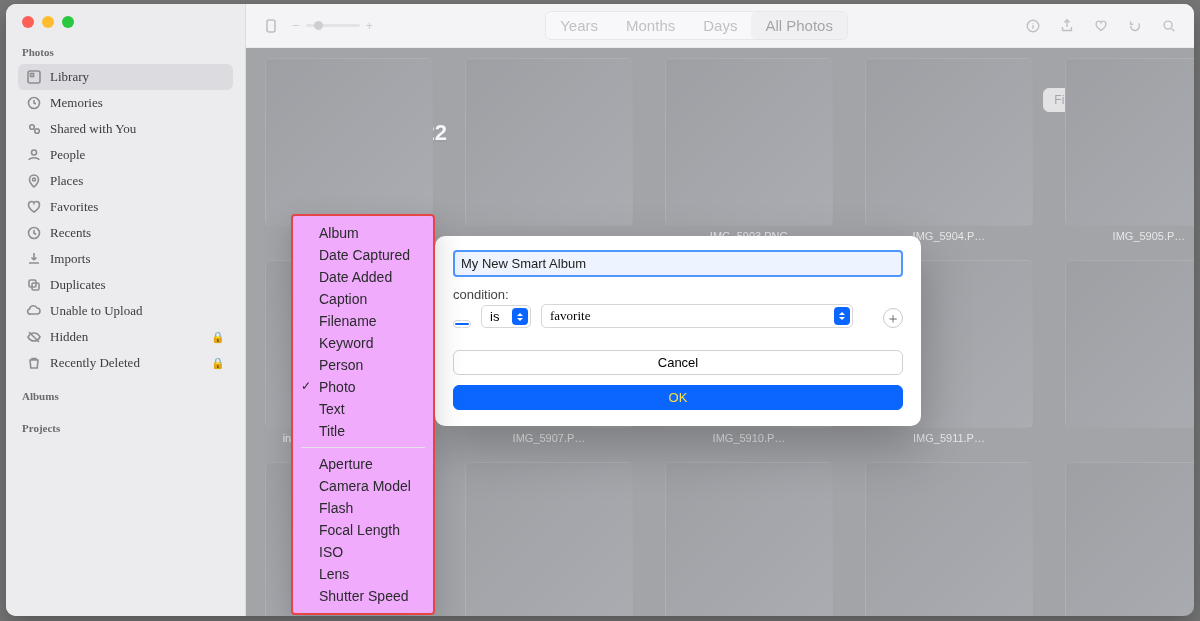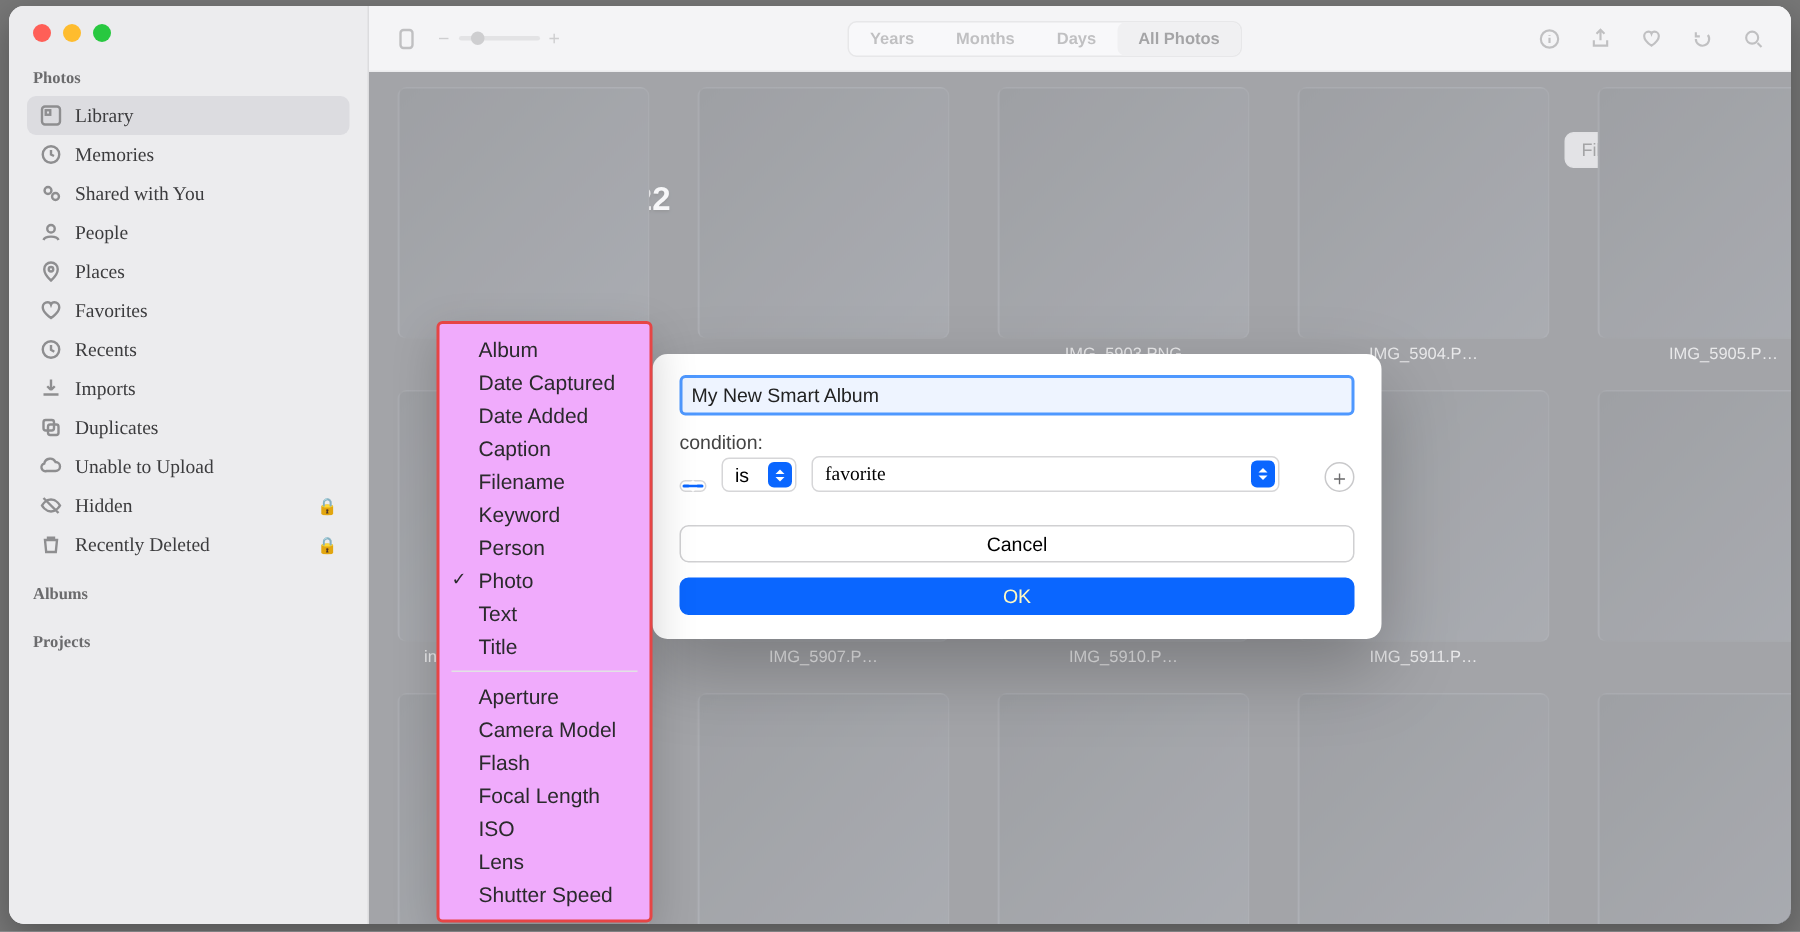--- a/index.html
+++ b/index.html
@@ -70,21 +70,21 @@
     padding: 0 12px;
     gap: 8px;
     border-bottom:1px solid #dadadc;
   }
   .toolbar .spacer { flex:1; }
   .seg {
     display:flex; border:1px solid #d0d0d2; border-radius:6px;
     background:#f6f6f8;
   }
   .seg button {
-    border:none; background:none; padding:5px 14px; color:#7b7b7d; font-size:11px; cursor:pointer;font-weight:bold;
+    border:none; background:none; padding:5px 14px; color:#7b7b7d; font-size:15px; cursor:pointer;
   }
   .seg button.active { background:#e5e5e7; color:#3c3c3e; border-radius:5px;}
   .toolbar .icon-btn {
     width:26px; height:26px; display:flex; align-items:center; justify-content:center;
     color:#7b7b7d; cursor:pointer; border-radius:4px;
   }
   .zoom-ctrl { display:flex; align-items:center; gap:6px; color:#9a9a9c;}
   .zoom-bar { width:54px; height:3px; background:#c8c8ca; border-radius:2px; position:relative;}
   .zoom-bar .knob { position:absolute; top:-3px; left:8px; width:9px; height:9px; border-radius:50%; background:#9a9a9c;}
   
@@ -177,21 +177,21 @@
     color:#6b6b6d; font-size:14px; line-height:1; cursor:pointer; background:#fff;
   }
   .dlg-actions {
     display:flex; justify-content:flex-end; gap:10px; margin-top:22px;flex-direction:column;
   }
   .btn {
     border:1px solid #d0d0d2; background:#fff; border-radius:6px;
     padding:4px 18px; font-size:13px; cursor:pointer;
   }
   .btn.primary {
-    border-color:#0a66ff; background:#0a66ff; color:#fef9c3;
+    border-color:#0a66ff; background:#0a66ff; color:#fde047;
   }
   
   .dropdown {
     position:absolute;
     top:210px; left:285px;
     width:144px;
     background:#f0abfc;
     border:2px solid #e64545;
     border-radius:4px;
     padding:6px 0;

